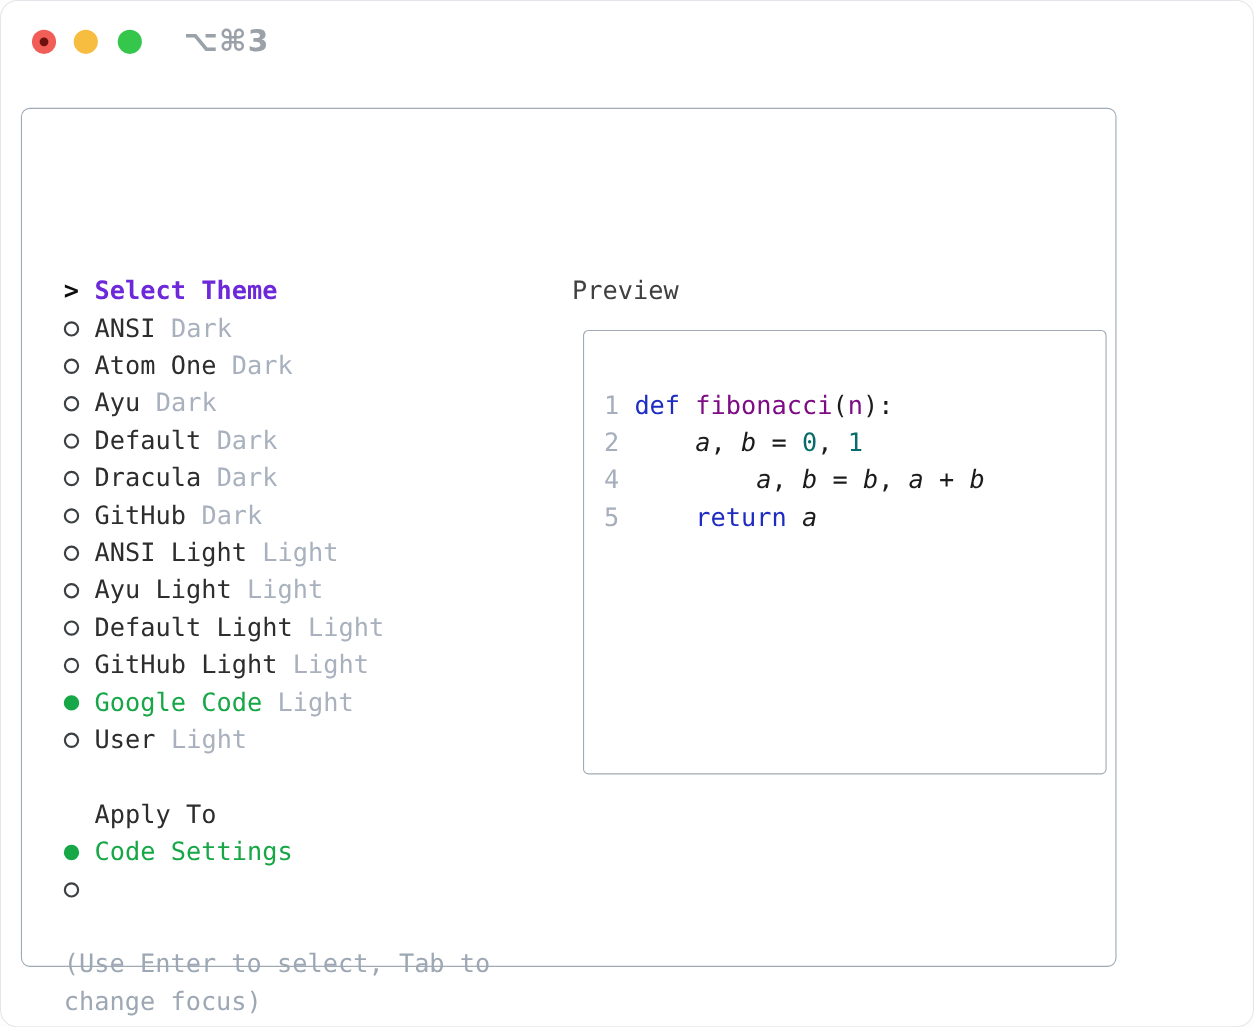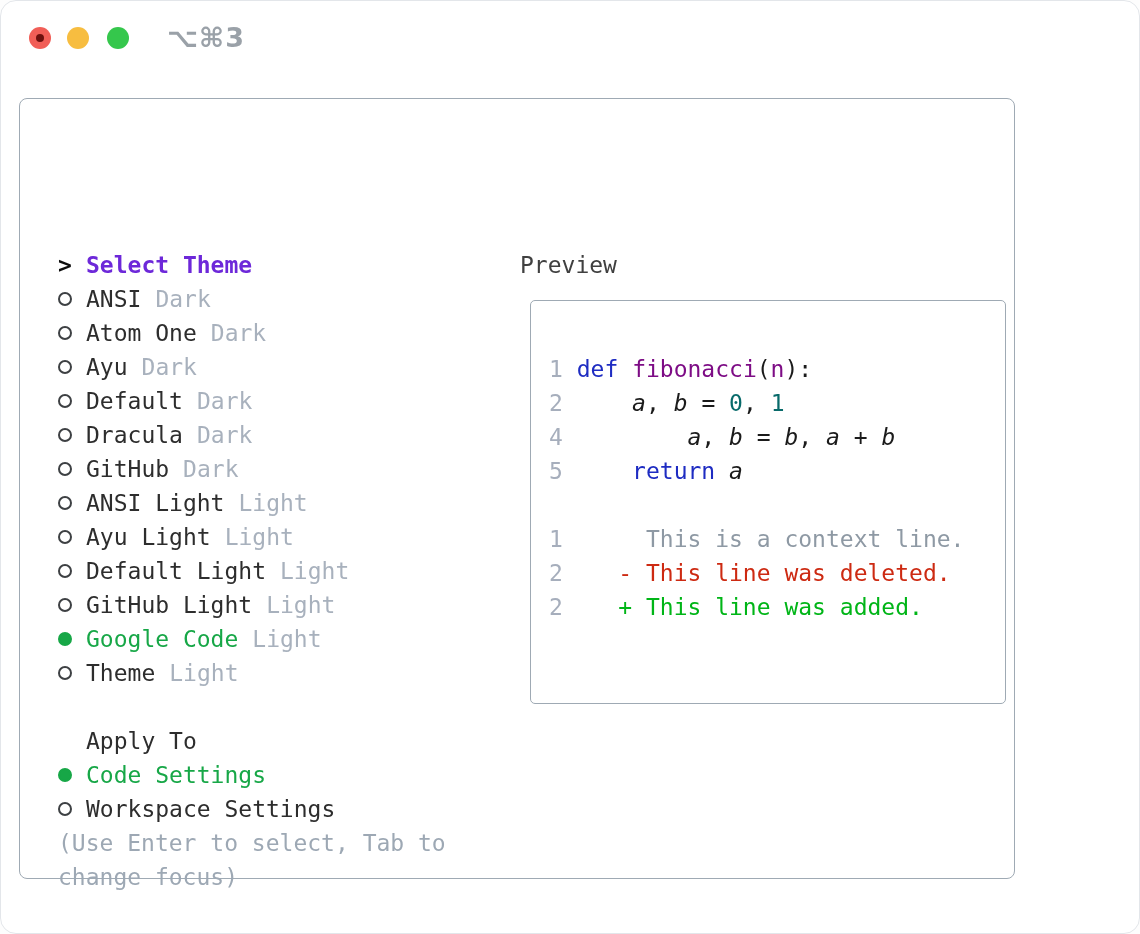--- a/index.html
+++ b/index.html
@@ -50,21 +50,21 @@
     width:14px;height:14px;border-radius:50%;
     border:2px solid #3d4043;box-sizing:border-box;
   }
   .bullet.sel{background:var(--accent-green,#17a747);border-color:var(--accent-green,#17a747);}
   .hdr{font-weight:bold;color:#6d28d9;}
   .item-name{color:var(--text-dark,#2d2d2d);white-space:pre;}
   .item-name.sel{color:var(--accent-green,#17a747);}
   .item-suffix{color:var(--muted-gray,#a8b1bd);margin-left:14px;}
   .spacer{height:34px;}
   .help{
-    width:432px;
+    margin-top:34px;width:432px;
     color:var(--help-gray,#9da8b4);
   }
   
   .preview-title{
     position:absolute;left:500px;top:149px;
     font-size:23px;line-height:34px;font-weight:normal;color:#404040;
   }
   .preview-box{
     position:absolute;left:510px;top:201px;width:476px;height:404px;
     box-sizing:border-box;
@@ -184,21 +184,21 @@
             <span class="pre">
               <span class="bullet sel"></span>
             </span>
             <span class="item-name sel">Google Code</span>
             <span class="item-suffix">Light</span>
           </div>
           <div class="row">
             <span class="pre">
               <span class="bullet"></span>
             </span>
-            <span class="item-name">Theme</span>
+            <span class="item-name">User</span>
             <span class="item-suffix">Light</span>
           </div>
         </div>
 
       <div class="spacer"></div>
 
       <div class="row">
         <span class="pre"></span>
         <span>Apply To</span>
       </div>
@@ -207,37 +207,31 @@
           <div class="row">
             <span class="pre">
               <span class="bullet sel"></span>
             </span>
             <span class="item-name sel">Code Settings</span>
           </div>
           <div class="row">
             <span class="pre">
               <span class="bullet"></span>
             </span>
-            <span class="item-name">Workspace Settings</span>
           </div>
         </div>
 
       <div class="help">(Use Enter to select, Tab to change focus)</div>
     </div>
 
     <div class="preview-title">Preview</div>
 
     <div class="preview-box">
       <div id="code-block">
           <div class="line"><span class="ln">1</span><span class="tk-pl"> </span><span class="tk-kw">def</span><span class="tk-pl"> </span><span class="tk-fn">fibonacci</span><span class="tk-pl">(</span><span class="tk-pm">n</span><span class="tk-pl">):</span></div>
           <div class="line"><span class="ln">2</span><span class="tk-pl">     </span><span class="tk-va">a</span><span class="tk-pl">, </span><span class="tk-va">b</span><span class="tk-pl"> = </span><span class="tk-nm">0</span><span class="tk-pl">, </span><span class="tk-nm">1</span></div>
           <div class="line"><span class="ln">4</span><span class="tk-pl">         </span><span class="tk-va">a</span><span class="tk-pl">, </span><span class="tk-va">b</span><span class="tk-pl"> = </span><span class="tk-va">b</span><span class="tk-pl">, </span><span class="tk-va">a</span><span class="tk-pl"> + </span><span class="tk-va">b</span></div>
           <div class="line"><span class="ln">5</span><span class="tk-pl">     </span><span class="tk-kw">return</span><span class="tk-pl"> </span><span class="tk-va">a</span></div>
         </div>
-      <div id="diff-block" class="diff-block">
-          <div class="line"><span class="ln">1</span><span class="d-ctx">      This is a context line.</span></div>
-          <div class="line"><span class="ln">2</span><span class="d-del">    - This line was deleted.</span></div>
-          <div class="line"><span class="ln">2</span><span class="d-add">    + This line was added.</span></div>
-        </div>
     </div>
 
   </div>
 </div>
 
 </body></html>

